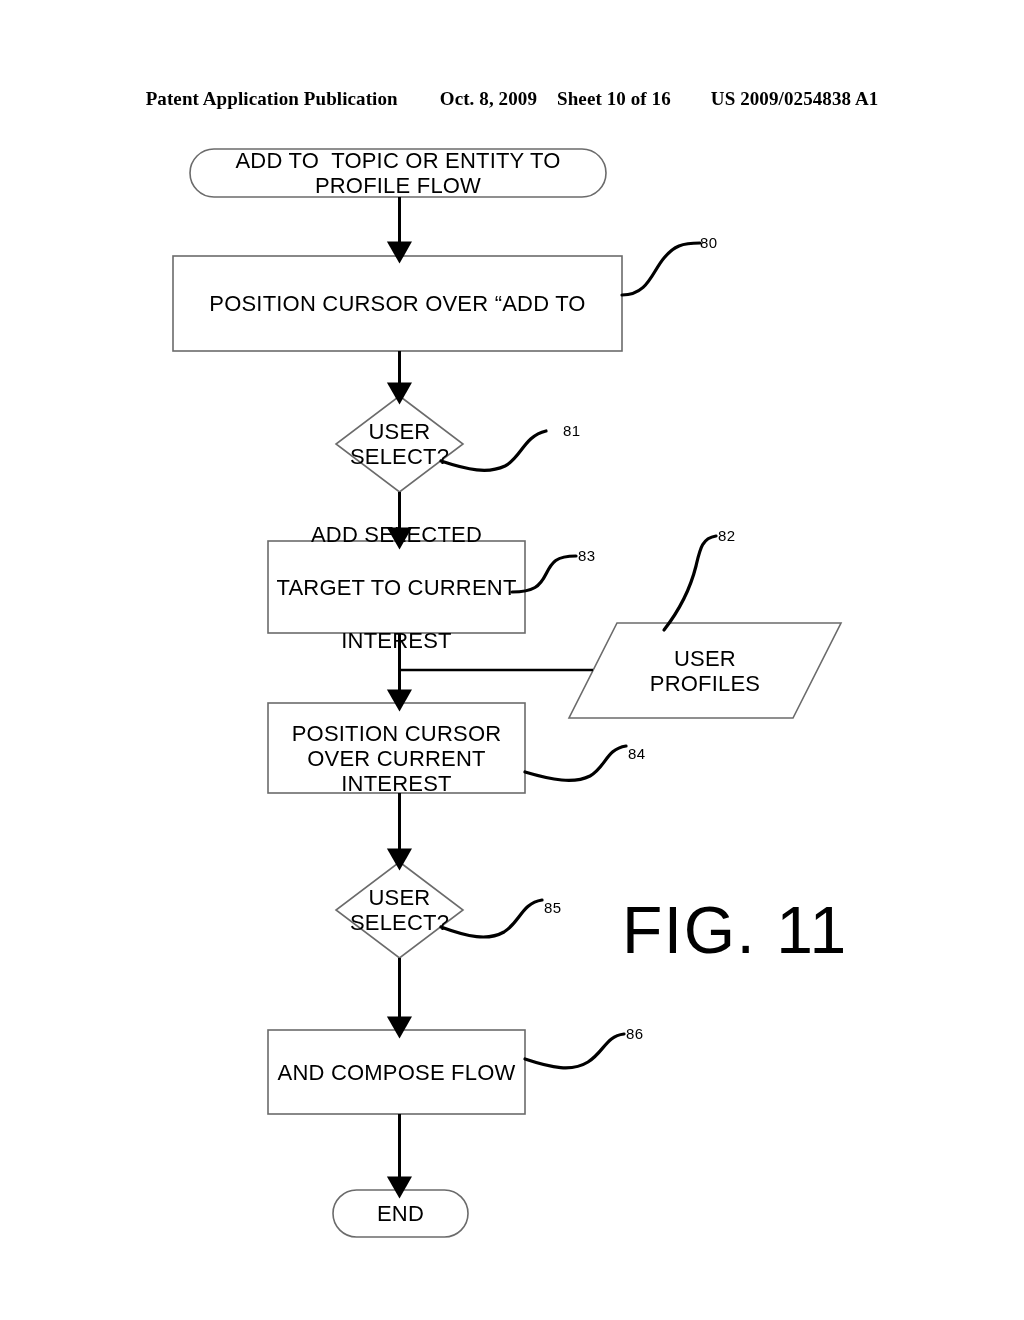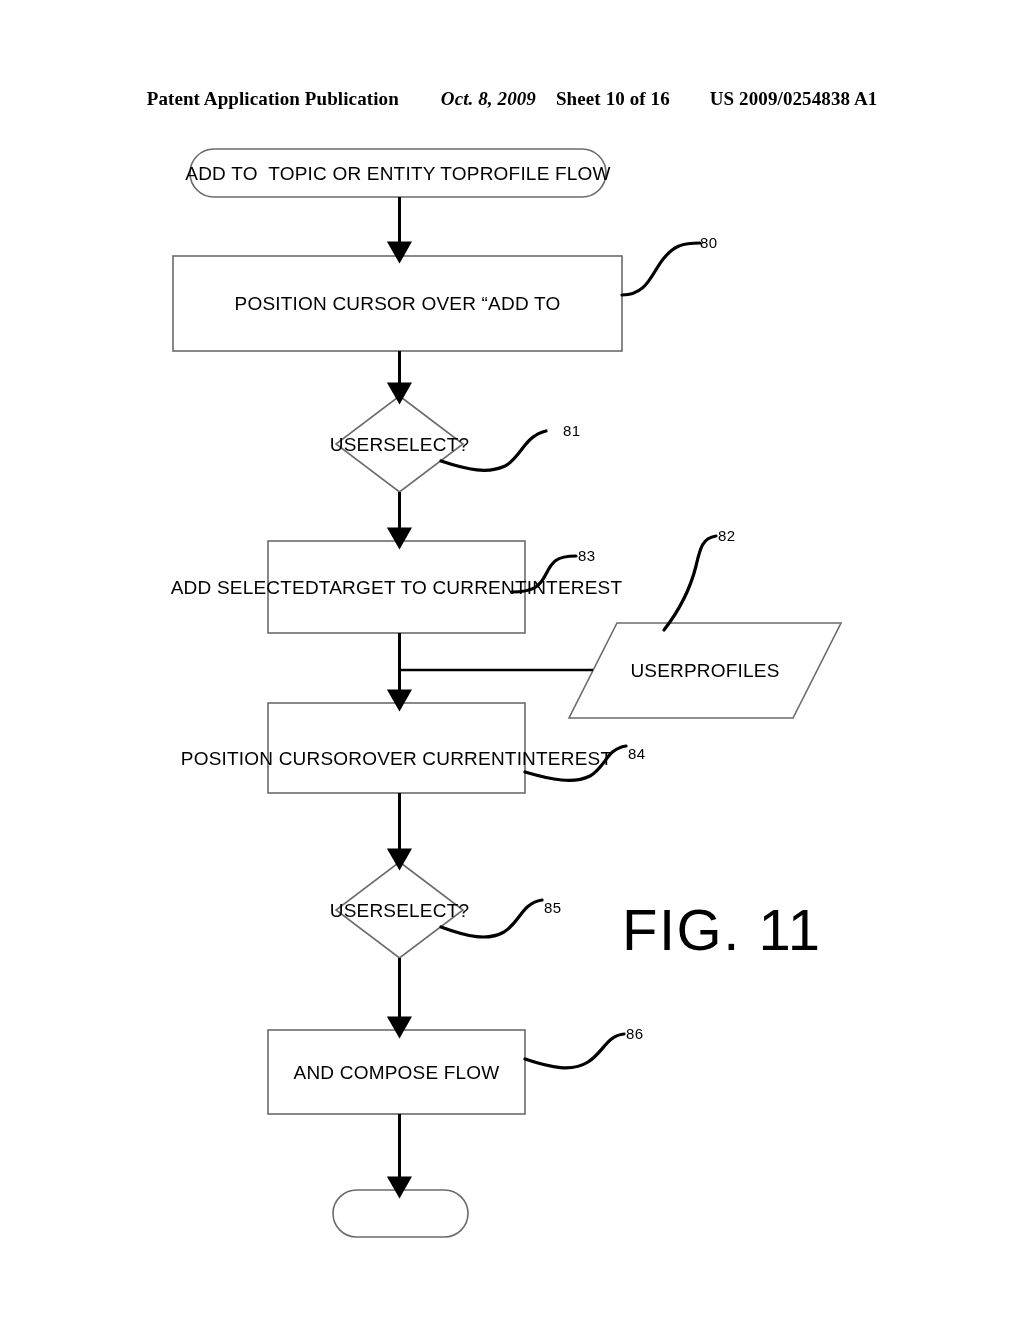--- a/index.html
+++ b/index.html
@@ -27,21 +27,21 @@
     display: flex;
     justify-content: center;
     align-items: flex-end;
     font-family: "Liberation Serif", serif;
     font-weight: bold;
     font-size: 19px;
     letter-spacing: 0.1px;
     white-space: nowrap;
   }
   #patent-header .h-pub   { margin-right: 42px; }
-  #patent-header .h-date  { margin-right: 20px; font-style: italic; }
+  #patent-header .h-date  { margin-right: 20px; }
   #patent-header .h-sheet { margin-right: 40px; margin-top: 32px; }
 
   
   #figure-canvas {
     position: absolute;
     left: 0;
     top: 0;
     width: 1024px;
     height: 1320px;
   }
@@ -50,46 +50,47 @@
     left: 0;
     top: 0;
     width: 1024px;
     height: 1320px;
   }
 
   
   .node-text {
     position: absolute;
     display: flex;
+    flex-direction: column;
     align-items: center;
     justify-content: center;
     text-align: center;
     font-family: "Liberation Sans", sans-serif;
-    font-size: 19px;
+    font-size: 22px;
     line-height: 25px;
     letter-spacing: 0.2px;
     white-space: pre;
     pointer-events: none;
   }
   .node-text span { display: block; }
 
   .ref-num {
     position: absolute;
     font-family: "Liberation Sans", sans-serif;
     font-size: 15px;
     line-height: 23px;
     letter-spacing: 0.4px;
   }
 
   #fig-label {
     position: absolute;
     left: 622px;
     top: 898px;
     font-family: "Liberation Sans", sans-serif;
-    font-size: 58px;
+    font-size: 66px;
     line-height: 64px;
     letter-spacing: 1.5px;
     white-space: nowrap;
   }
 </style>
 </head>
 <body>
 
 <div id="patent-header">
   <span class="h-pub">Patent Application Publication</span>
@@ -157,21 +158,21 @@
 
   <div class="node-text" style="left:173px; top:256px; width:449px; height:95px;border-radius:26px;">
     <span>POSITION CURSOR OVER “ADD TO</span>
   </div>
 
   <div class="node-text" style="left:336px; top:396px; width:127px; height:96px;">
     <span>USER</span>
     <span>SELECT?</span>
   </div>
 
-  <div class="node-text" style="left:268px; top:541px; width:257px; height:92px;">
+  <div class="node-text" style="left:268px; top:541px; width:257px; height:92px;gap:28px;">
     <span>ADD SELECTED</span>
     <span>TARGET TO CURRENT</span>
     <span>INTEREST</span>
   </div>
 
   <div class="node-text" style="left:569px; top:623px; width:272px; height:95px;">
     <span>USER</span>
     <span>PROFILES</span>
   </div>
 
@@ -183,20 +184,23 @@
 
   <div class="node-text" style="left:336px; top:862px; width:127px; height:96px;">
     <span>USER</span>
     <span>SELECT?</span>
   </div>
 
   <div class="node-text" style="left:268px; top:1030px; width:257px; height:84px;">
     <span>AND COMPOSE FLOW</span>
   </div>
 
+  <div class="node-text" style="left:333px; top:1190px; width:135px; height:47px;">
+    <span>END</span>
+  </div>
 
   <div class="ref-num" style="left:700px; top:231px;">80</div>
   <div class="ref-num" style="left:563px; top:419px;">81</div>
   <div class="ref-num" style="left:578px; top:544px;">83</div>
   <div class="ref-num" style="left:718px; top:524px;">82</div>
   <div class="ref-num" style="left:628px; top:742px;">84</div>
   <div class="ref-num" style="left:544px; top:896px;">85</div>
   <div class="ref-num" style="left:626px; top:1022px;">86</div>
 
   <div id="fig-label">FIG. 11</div>

